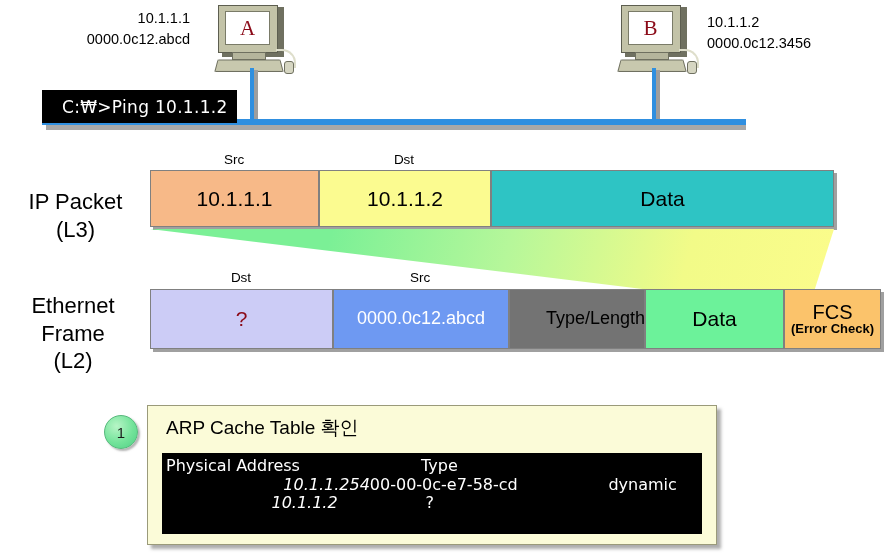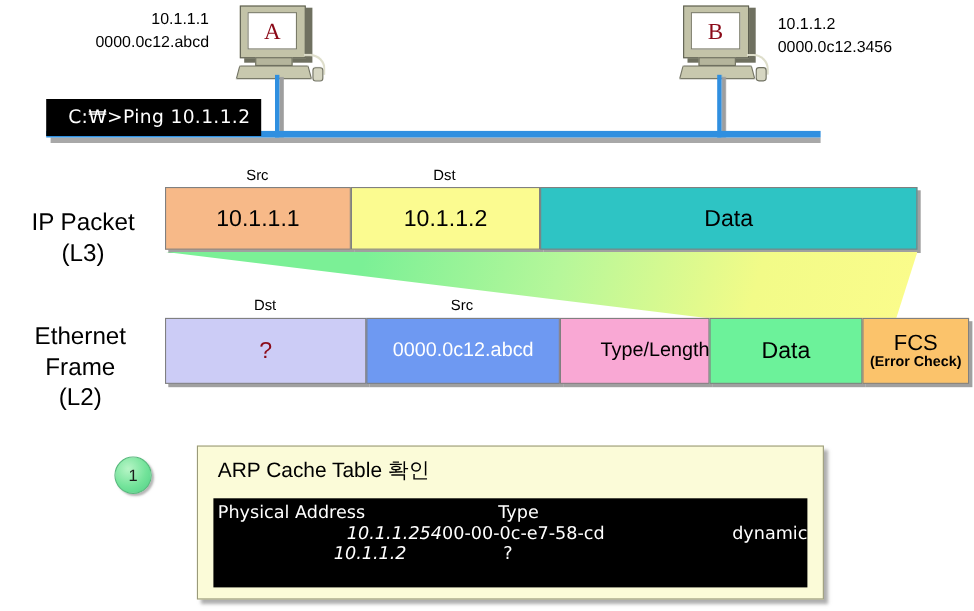--- a/index.html
+++ b/index.html
@@ -216,21 +216,21 @@
   }
   .arp-row { display: flex; line-height: 1.16; white-space: nowrap; }
   .c-ip   { width: 205px; }
   .c-mac  { width: 255px; }
   .c-type { width: 100px; }
   .arp-row.header .c-ip,
   .arp-row.header .c-mac,
   .arp-row.header .c-type { text-align: left; }
   .arp-row.data .c-ip   { text-align: right; padding-left: 12px; font-style: italic; }
   .arp-row.data .c-mac  { text-align: left; }
-  .arp-row.data .c-type { text-align: right; }
+  .arp-row.data .c-type { text-align: left; }
   .arp-row.data.unknown .c-mac { text-align: left; padding-left: 88px; }
 </style>
 </head>
 <body>
 
 <div id="stage">
 
   <div class="host-label host-label-a" style="left:40px; top:8px; width:150px;">
     <div>10.1.1.1</div>
     <div>0000.0c12.abcd</div>
@@ -303,36 +303,36 @@
 
   <div class="field-caption" style="left:150px; top:270px; width:182px;">Dst</div>
   <div class="field-caption" style="left:332px; top:270px; width:176px;">Src</div>
 
   <div class="seg shadowed big" style="left:150px; top:289px; width:183px; height:60px; background:#ccccf6; color:#8b0a18;">
     <span>?</span>
   </div>
   <div class="seg shadowed white-text" style="left:333px; top:289px; width:176px; height:60px; background:#6e99f2; font-size:18px;">
     <span>0000.0c12.abcd</span>
   </div>
-  <div class="seg shadowed" style="left:509px; top:289px; width:136px; height:60px; background:#f9a8d4; font-size:18px;padding-left:37px;">
+  <div class="seg shadowed" style="left:509px; top:289px; width:136px; height:60px; background:#737373; font-size:18px;padding-left:37px;">
     <span>Type/Length</span>
   </div>
   <div class="seg shadowed big" style="left:645px; top:289px; width:139px; height:60px; background:#6cf29a;">
     <span>Data</span>
   </div>
   <div class="seg shadowed" style="left:784px; top:289px; width:97px; height:60px; background:#fbc36b; font-size:20px;">
     <span>FCS</span>
     <span class="sub">(Error Check)</span>
   </div>
 
   <div class="step-badge" style="left:104px; top:415px;">
     <span>1</span>
   </div>
 
-  <div class="arp-panel" style="left:147px; top:405px; width:570px; height:140px;margin-left:32px;">
+  <div class="arp-panel" style="left:147px; top:405px; width:570px; height:140px;">
 
     <div class="arp-title">ARP Cache Table 확인</div>
 
     <div class="arp-console">
 
       <div class="arp-row header">
         <span class="c-mac">Physical Address</span>
         <span class="c-type">Type</span>
       </div>
 

